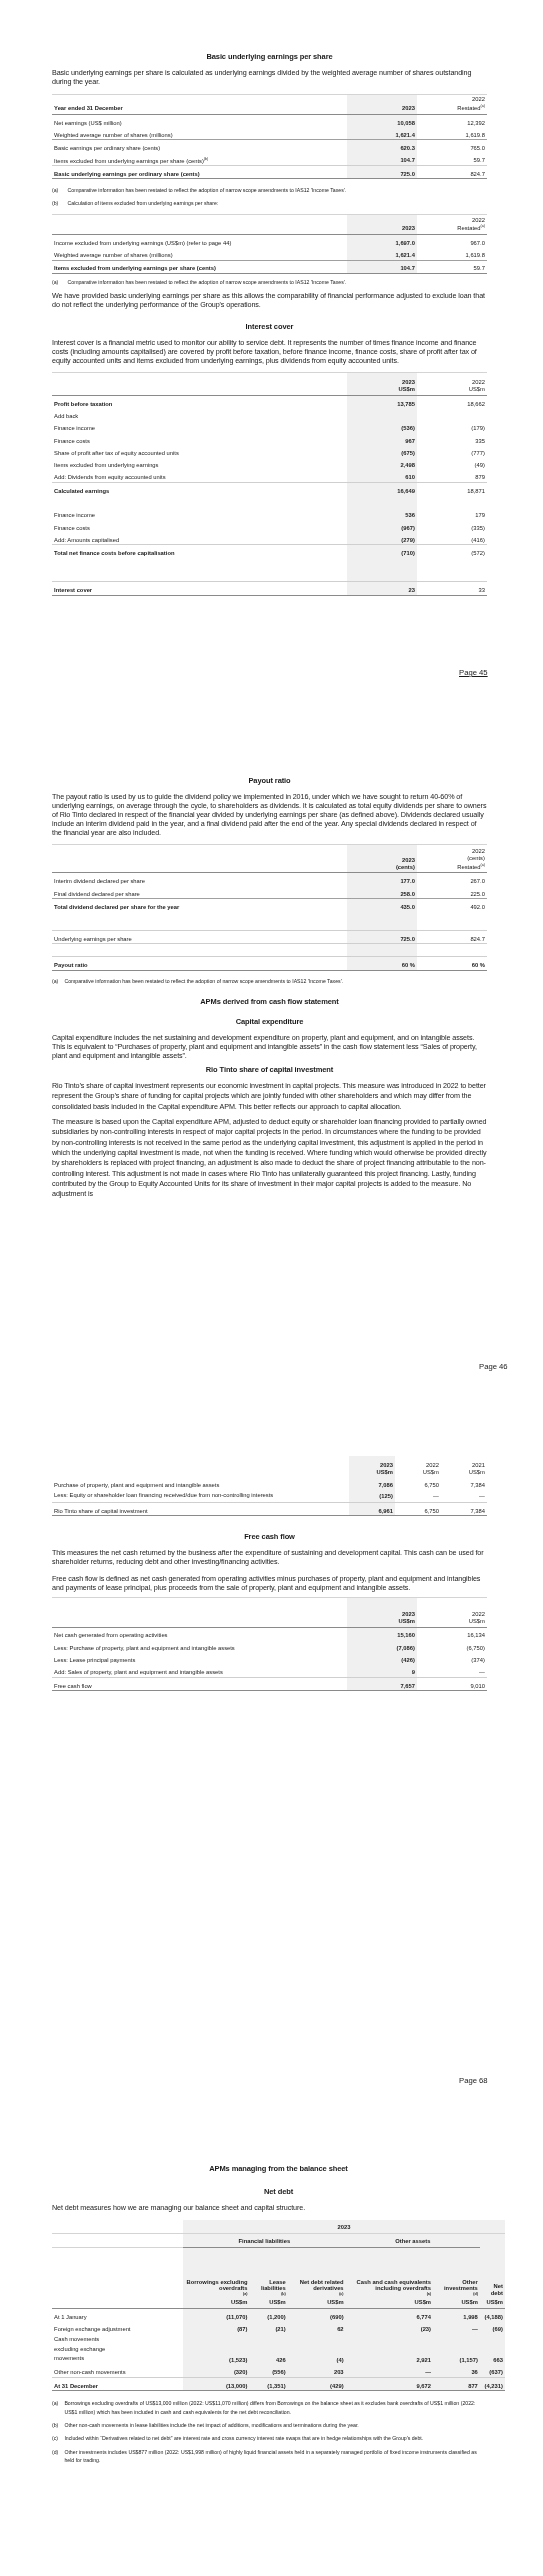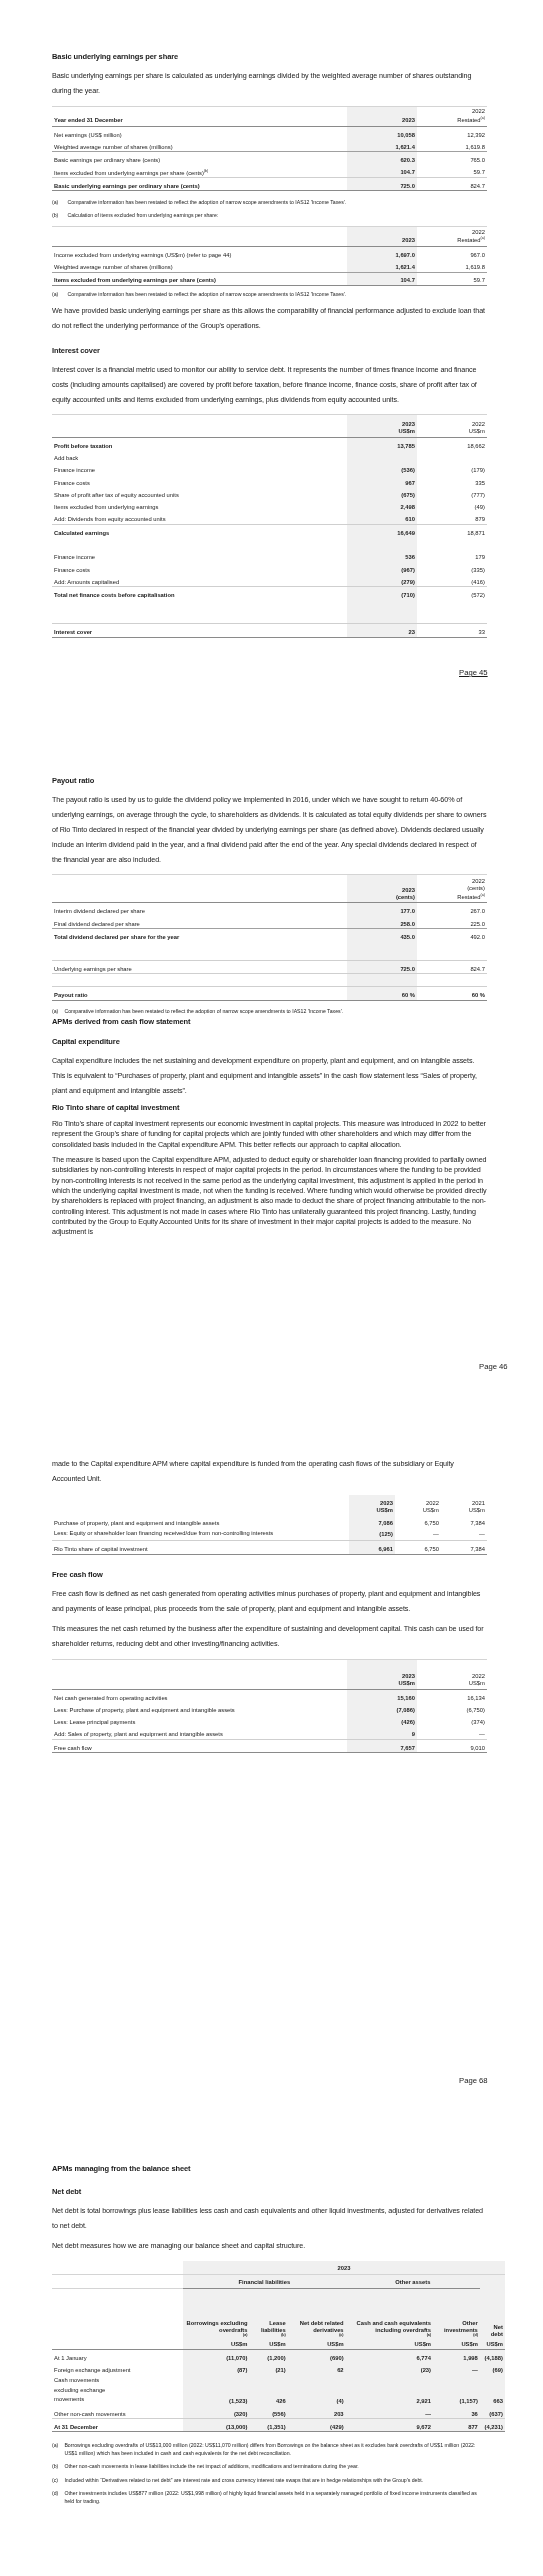--- a/index.html
+++ b/index.html
@@ -1,20 +1,20 @@
 <!DOCTYPE html>
 <html style="font-size:8.2px"><head>
 <meta charset="utf-8">
 <style>
   html, body { margin:0; padding:0; background:#ffffff; }
   body { width:544px; height:2813px; position:relative; font-family:"Liberation Sans", sans-serif; color:#1a1a1a; }
   .page { position:absolute; left:0; width:544px; }
   .content { position:absolute; left:52px; width:435px; }
-  h2 { font-size:7.5px; font-weight:bold; margin:0 0 6.7px 0; letter-spacing:-0.1px; }
-  p.body { font-size:7.2px; line-height:15px; margin:0 0 5.2px 0; letter-spacing:-0.1px; }
+  h2 { font-size:7.5px; font-weight:bold; margin:0 0 6.7px 0; letter-spacing:-0.1px;text-align:center; }
+  p.body { font-size:7.2px; line-height:9px; margin:0 0 5.2px 0; letter-spacing:-0.1px; }
   table.fin { width:435px; border-collapse:collapse; font-size:5.8px; margin:0; }
   table.fin td, table.fin th { padding:1.5px 2.1px; height:9.3px; vertical-align:bottom; }
   table.fin th { font-weight:normal; text-align:right; line-height:6.7px; padding-bottom:2.1px; }
   table.fin th.b, table.fin td.b { font-weight:bold; }
   table.fin td.lbl { text-align:left; }
   table.fin td.num { text-align:right; }
   table.fin .shade { background:#f0f0f0; }
   .topline { border-top:0.8px solid #d4d4d4; }
   .hdrline td, .hdrline th { border-bottom:1px solid #8a8a8a; }
   .thin td { border-bottom:0.5px solid #cfcfcf; }
@@ -276,33 +276,32 @@
         <td class="num b shade">60 %</td>
         <td class="num b">60 %</td>
       </tr>
     </tbody>
       </table>
     <div class="foot" style="margin-top:6.2px;">
         <span class="k" style="width:12.4px;">(a)</span>
         <span>Comparative information has been restated to reflect the adoption of narrow scope amendments to IAS12 'Income Taxes'.</span>
       </div>
 
-    <h2 style="margin-top:2px;margin-bottom:11.3px;">APMs derived from cash flow statement</h2>
+    <h2 style="margin-top:12px;margin-bottom:11.3px;">APMs derived from cash flow statement</h2>
     <h2>Capital expenditure</h2>
     <p class="body">Capital expenditure includes the net sustaining and development expenditure on property, plant and equipment, and on intangible assets. This is equivalent to “Purchases of property, plant and equipment and intangible assets” in the cash flow statement less “Sales of property, plant and equipment and intangible assets”.</p>
     <h2>Rio Tinto share of capital investment</h2>
     <p class="body" style="line-height:10.3px;">Rio Tinto’s share of capital investment represents our economic investment in capital projects. This measure was introduced in 2022 to better represent the Group’s share of funding for capital projects which are jointly funded with other shareholders and which may differ from the consolidated basis included in the Capital expenditure APM. This better reflects our approach to capital allocation.</p>
     <p class="body" style="line-height:10.3px;">The measure is based upon the Capital expenditure APM, adjusted to deduct equity or shareholder loan financing provided to partially owned subsidiaries by non-controlling interests in respect of major capital projects in the period. In circumstances where the funding to be provided by non-controlling interests is not received in the same period as the underlying capital investment, this adjustment is applied in the period in which the underlying capital investment is made, not when the funding is received. Where funding which would otherwise be provided directly by shareholders is replaced with project financing, an adjustment is also made to deduct the share of project financing attributable to the non-controlling interest. This adjustment is not made in cases where Rio Tinto has unilaterally guaranteed this project financing. Lastly, funding contributed by the Group to Equity Accounted Units for its share of investment in their major capital projects is added to the measure. No adjustment is</p>
   </div>
   <div class="pagenum" style="top:620px;padding-left:20px;">Page 46</div>
 </div>
 
 <div class="page" style="top:1443px;height:706px;">
   <div class="content" style="top:13.4px;">
-    <p class="body" style="margin-bottom:8.2px;">made to the Capital expenditure APM where capital expenditure is funded from the operating cash flows of the subsidiary or Equity Accounted Unit.</p>
 
     <table class="fin">
       <colgroup>
           <col>
           <col style="width:46px">
           <col style="width:46px">
           <col style="width:46px">
         </colgroup>
       <tbody>
           <tr class="thin">
@@ -326,22 +325,22 @@
       <tr class="endline">
         <td class="lbl">Rio Tinto share of capital investment</td>
         <td class="num b shade">6,961</td>
         <td class="num">6,750</td>
         <td class="num">7,384</td>
       </tr>
     </tbody>
       </table>
 
     <h2 style="margin-top:15.5px;">Free cash flow</h2>
+    <p class="body" style="margin-bottom:8.2px;">This measures the net cash returned by the business after the expenditure of sustaining and development capital. This cash can be used for shareholder returns, reducing debt and other investing/financing activities.</p>
     <p class="body">Free cash flow is defined as net cash generated from operating activities minus purchases of property, plant and equipment and intangibles and payments of lease principal, plus proceeds from the sale of property, plant and equipment and intangible assets.</p>
-    <p class="body" style="margin-bottom:8.2px;">This measures the net cash returned by the business after the expenditure of sustaining and development capital. This cash can be used for shareholder returns, reducing debt and other investing/financing activities.</p>
 
     <table class="fin">
       <colgroup>
           <col>
           <col style="width:70px">
           <col style="width:70px">
         </colgroup>
       <tbody>
           <tr class="topline hdrline">
         <th style="height:25px;"></th>
@@ -378,21 +377,20 @@
         </tbody>
     </table>
   </div>
   <div class="pagenum" style="top:633px;">Page 68</div>
 </div>
 
 <div class="page" style="top:2148px;height:665px;">
   <div class="content" style="top:15.5px;width:453px;">
     <h2 style="margin-bottom:14.4px;">APMs managing from the balance sheet</h2>
     <h2>Net debt</h2>
-    <p class="body" style="width:435px;">Net debt is total borrowings plus lease liabilities less cash and cash equivalents and other liquid investments, adjusted for derivatives related to net debt.</p>
     <p class="body" style="margin-bottom:8.2px;">Net debt measures how we are managing our balance sheet and capital structure.</p>
 
     <table class="fin" style="width:453px;">
       <colgroup>
           <col style="width:131px">
           <col>
           <col>
           <col>
           <col>
           <col>

